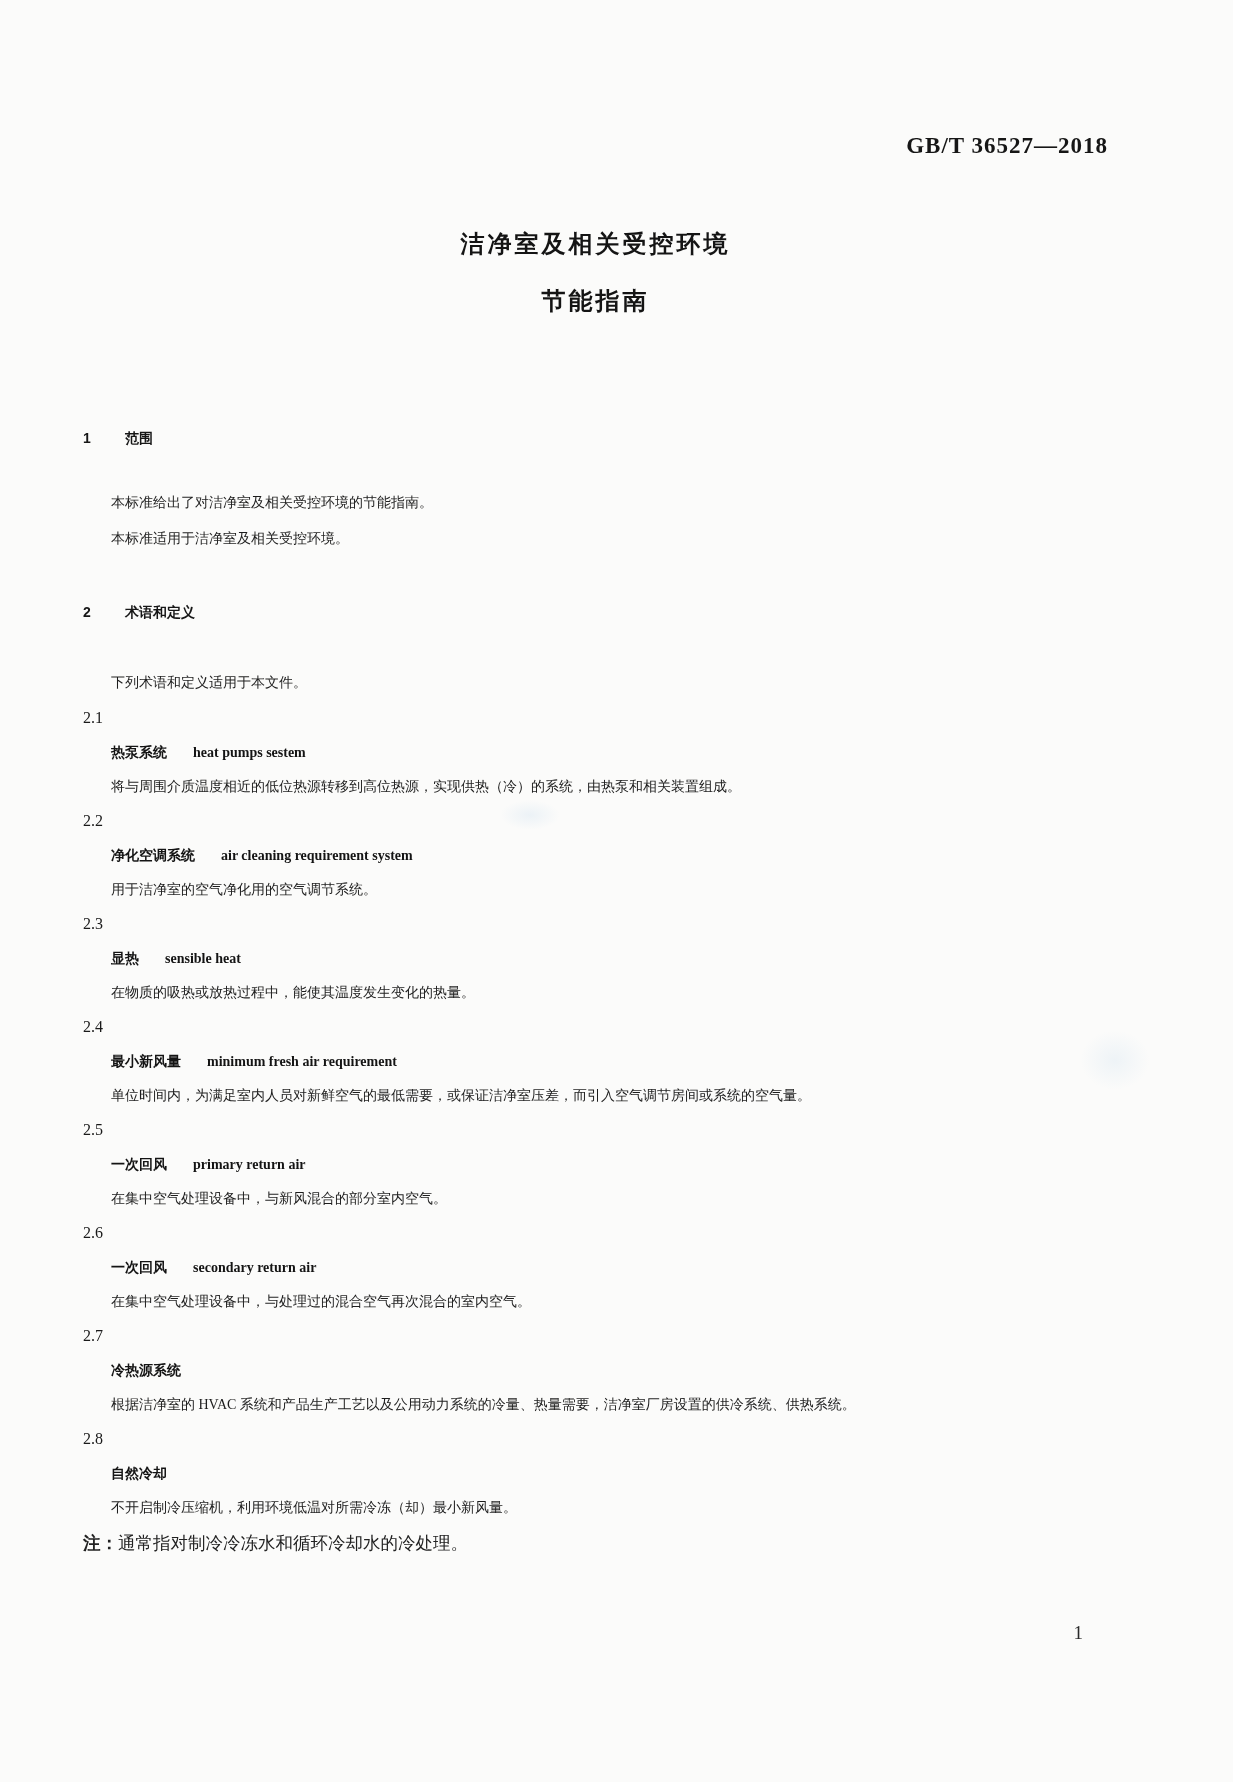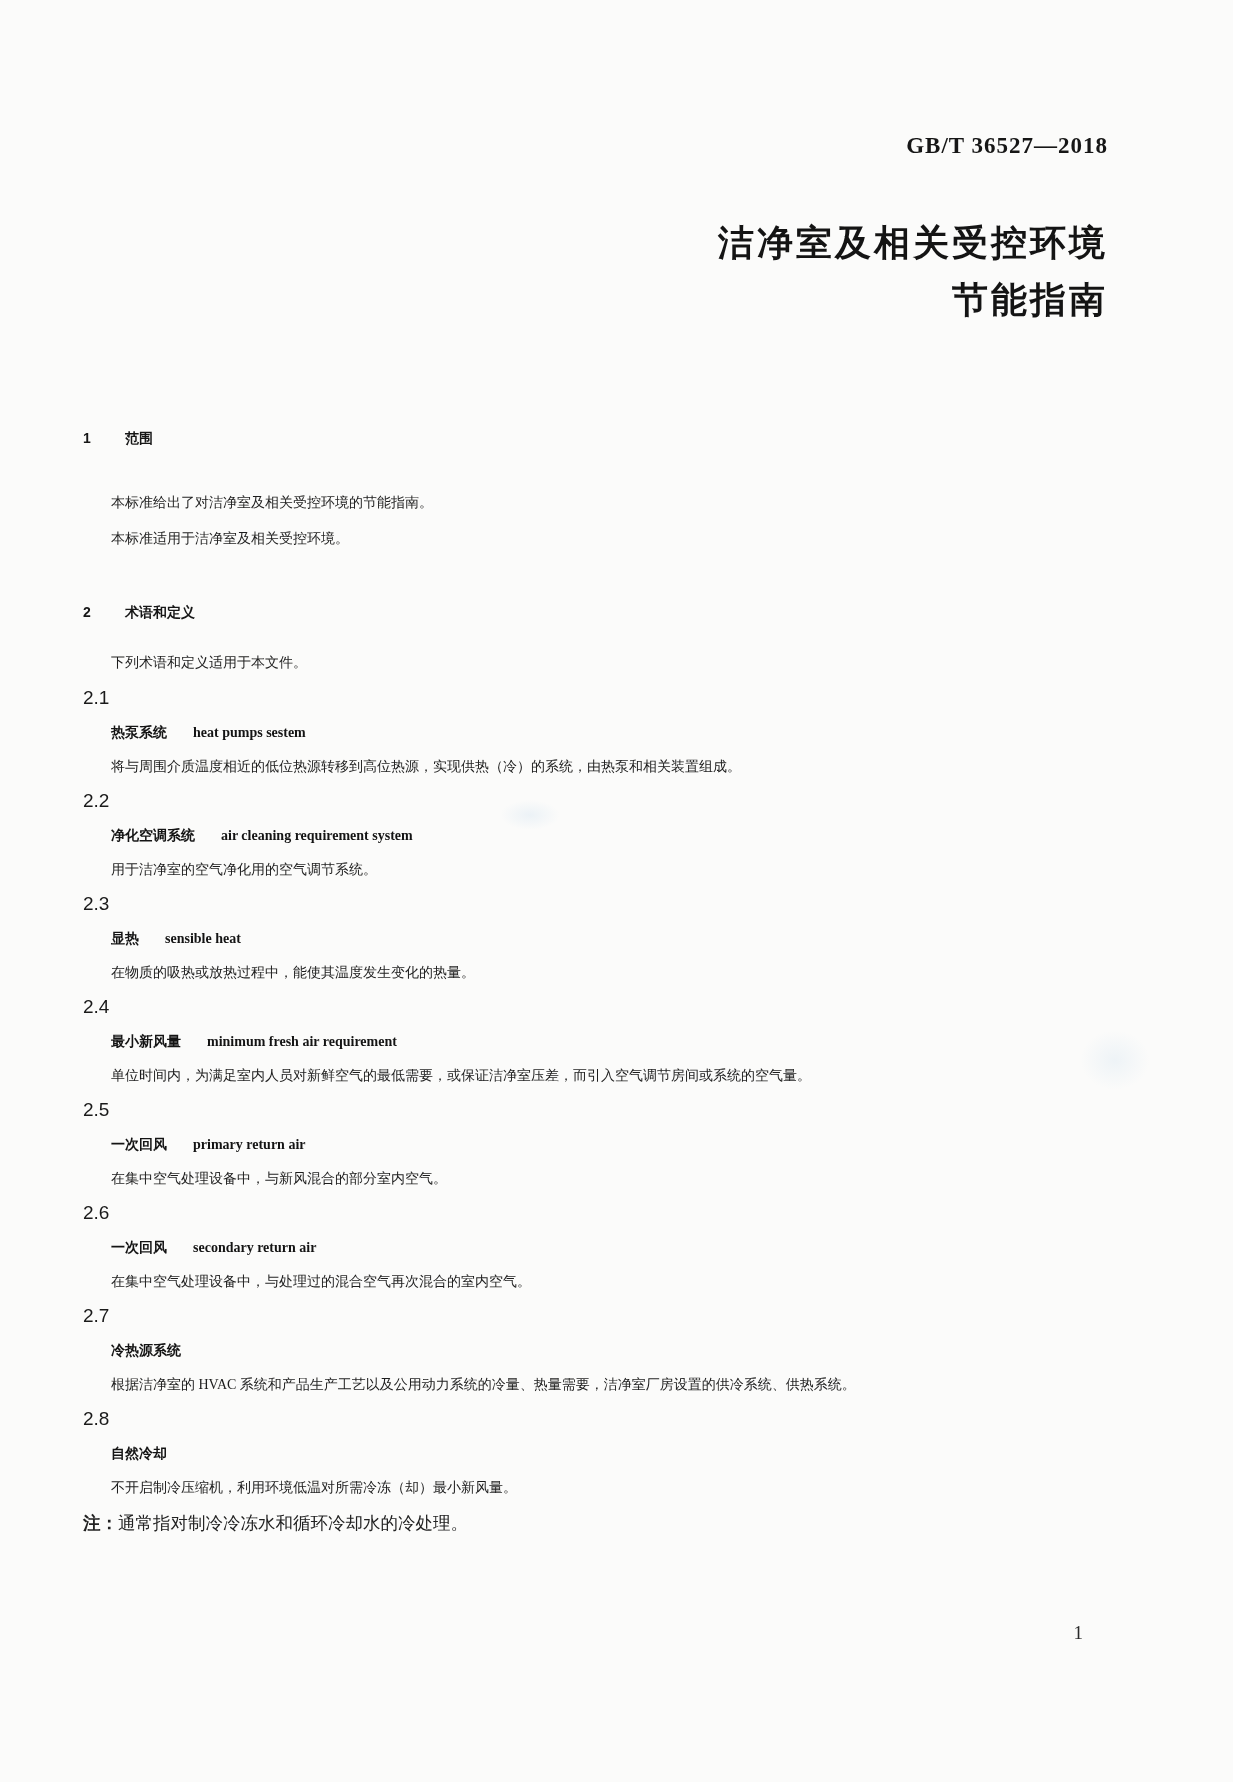--- a/index.html
+++ b/index.html
@@ -34,52 +34,52 @@
   .header-code {
     text-align: right;
     font-family: "Liberation Serif", serif;
     font-weight: bold;
     font-size: 23px;
     letter-spacing: 1px;
     color: #161616;
   }
   .doc-title {
     margin: 56px 0 0 0;
-    text-align: right;
-    font-family: Liberation Serif, serif;
-    font-weight: bold;
-    font-size: 36px;
+    text-align: center;
+    font-family: Liberation Sans, sans-serif;
+    font-weight: bold;
+    font-size: 24px;
     line-height: 57px;
     color: #141414;
   }
   .doc-title .title-line { display: block; letter-spacing: 3px; }
   .section-heading {
     margin: 0;
     font-family: "Liberation Sans", sans-serif;
     font-weight: bold;
     font-size: 14px;
     line-height: 26px;
     color: #161616;
   }
   .section-scope .section-heading { margin-top: 96px; margin-bottom: 34px; }
-  .section-terms .section-heading { margin-top: 42px; margin-bottom: 20px; }
+  .section-terms .section-heading { margin-top: 42px; margin-bottom: 40px; }
   .sec-num { display: inline-block; min-width: 18px; margin-right: 24px; font-family: "Liberation Sans", sans-serif; }
   .body-para {
     margin: 0;
     font-size: 14px;
     line-height: 36px;
     text-align: justify;
     color: #1d1d1d;
   }
   .indent { text-indent: 2em; }
   .terms-list { margin: 0; }
   .term-block { margin: 0; }
   .term-id {
-    font-family: Liberation Sans, sans-serif;
-    font-size: 19px;
+    font-family: Liberation Serif, serif;
+    font-size: 16px;
     line-height: 34px;
     color: #1a1a1a;
   }
   .term-heading {
     padding-left: 2em;
     line-height: 34px;
     font-size: 14px;
   }
   .term-cn {
     font-family: "Liberation Sans", sans-serif;

